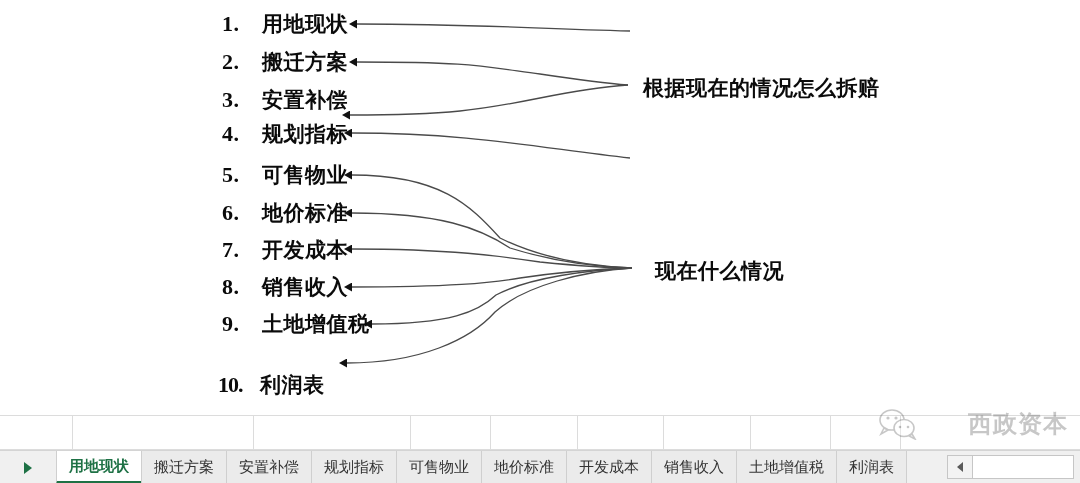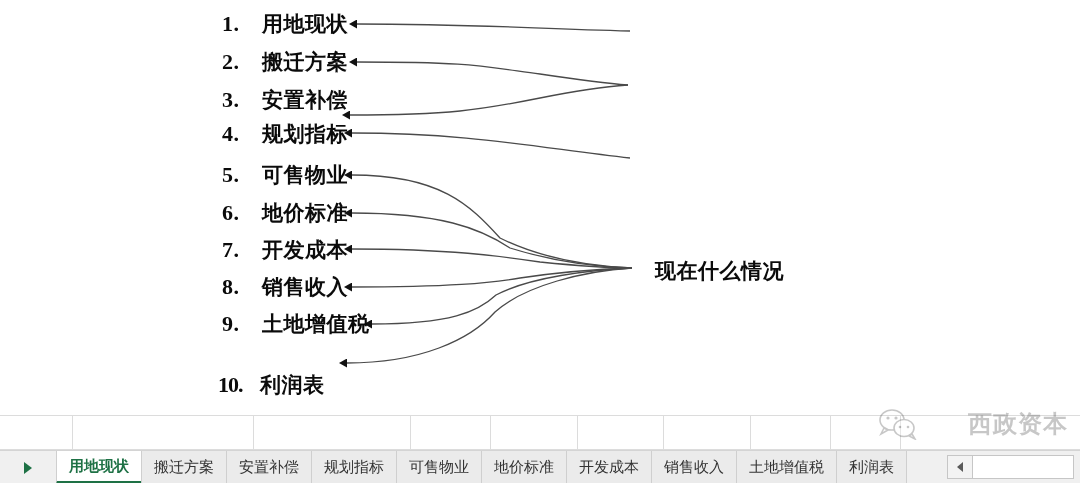--- a/index.html
+++ b/index.html
@@ -167,20 +167,21 @@
       <div class="list-item" style="top:310px;left:12px">
         <span class="li-num">9.</span>
         <span class="li-text">土地增值税</span>
       </div>
       <div class="list-item" style="top:348px;left:8px">
         <span class="li-num wide">10.</span>
         <span class="li-text">利润表</span>
       </div>
     </div>
 
+    <div class="group-label" style="left:643px;top:74px">根据现在的情况怎么拆赔</div>
     <div class="group-label" style="left:655px;top:257px">现在什么情况</div>
   </div>
 
   <div class="sheet">
     <div class="gline-h" style="top:15px"></div>
     <div class="gline-h" style="top:49px"></div>
 
     <div class="gline-v" style="left:72px;top:15px;height:35px"></div>
     <div class="gline-v" style="left:253px;top:15px;height:35px"></div>
     <div class="gline-v" style="left:410px;top:15px;height:35px"></div>

